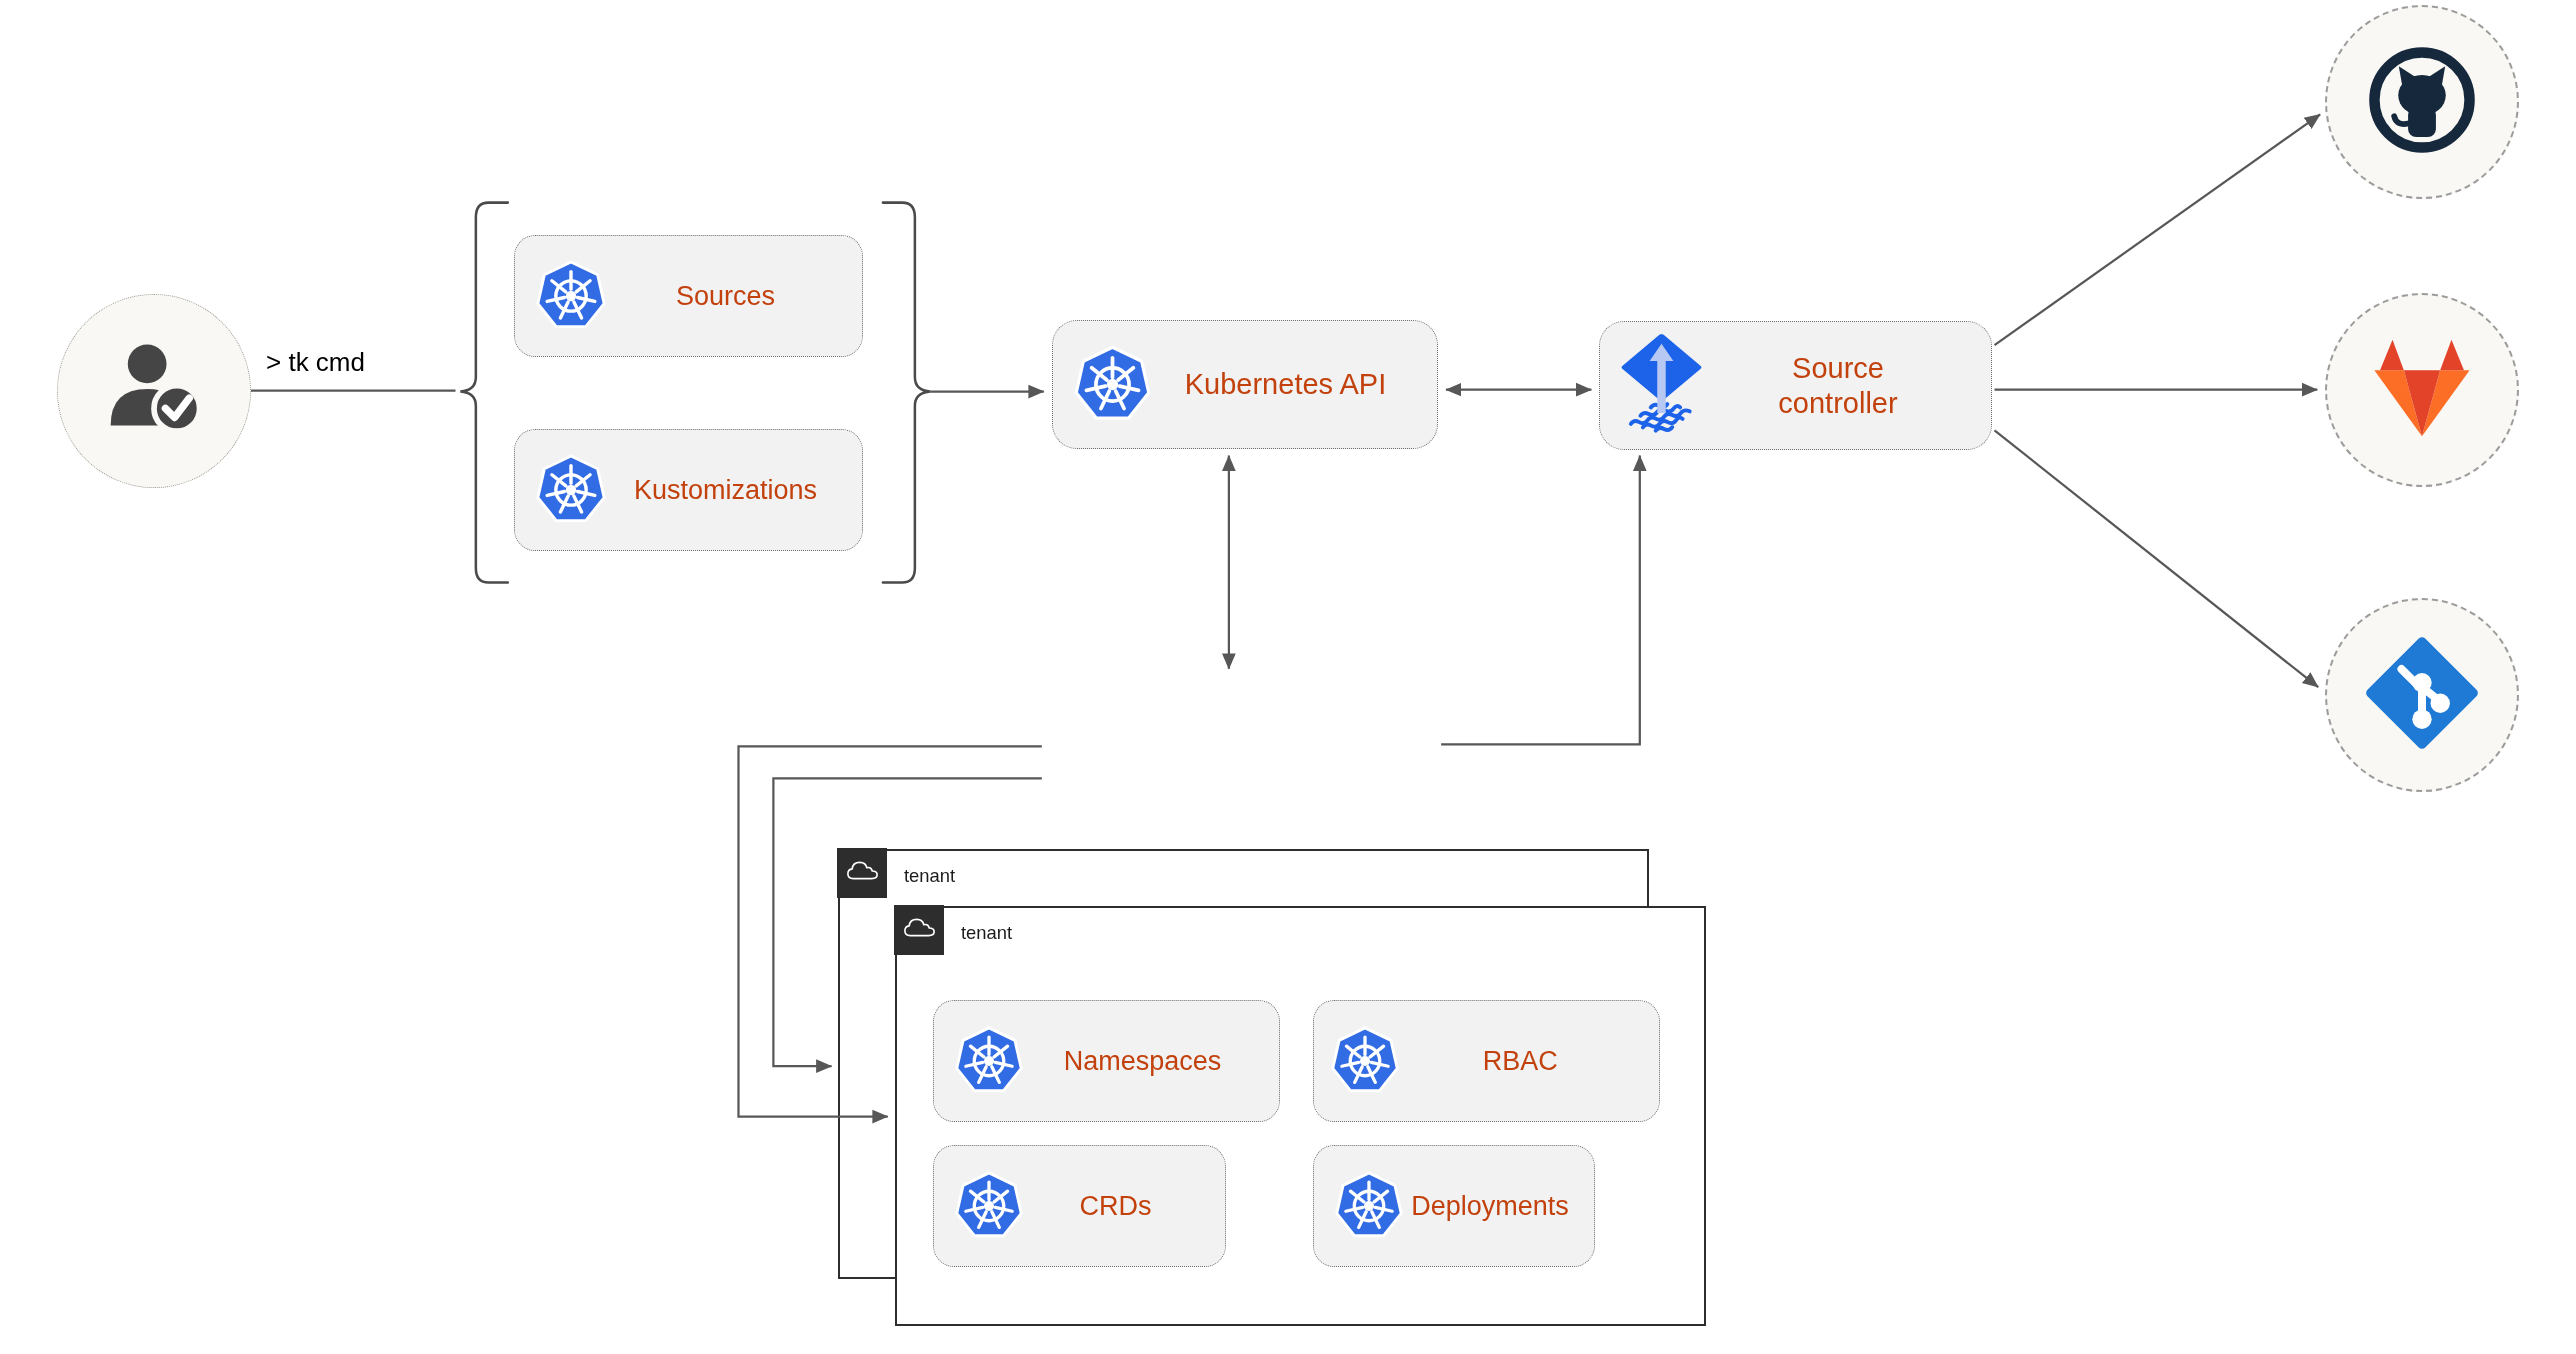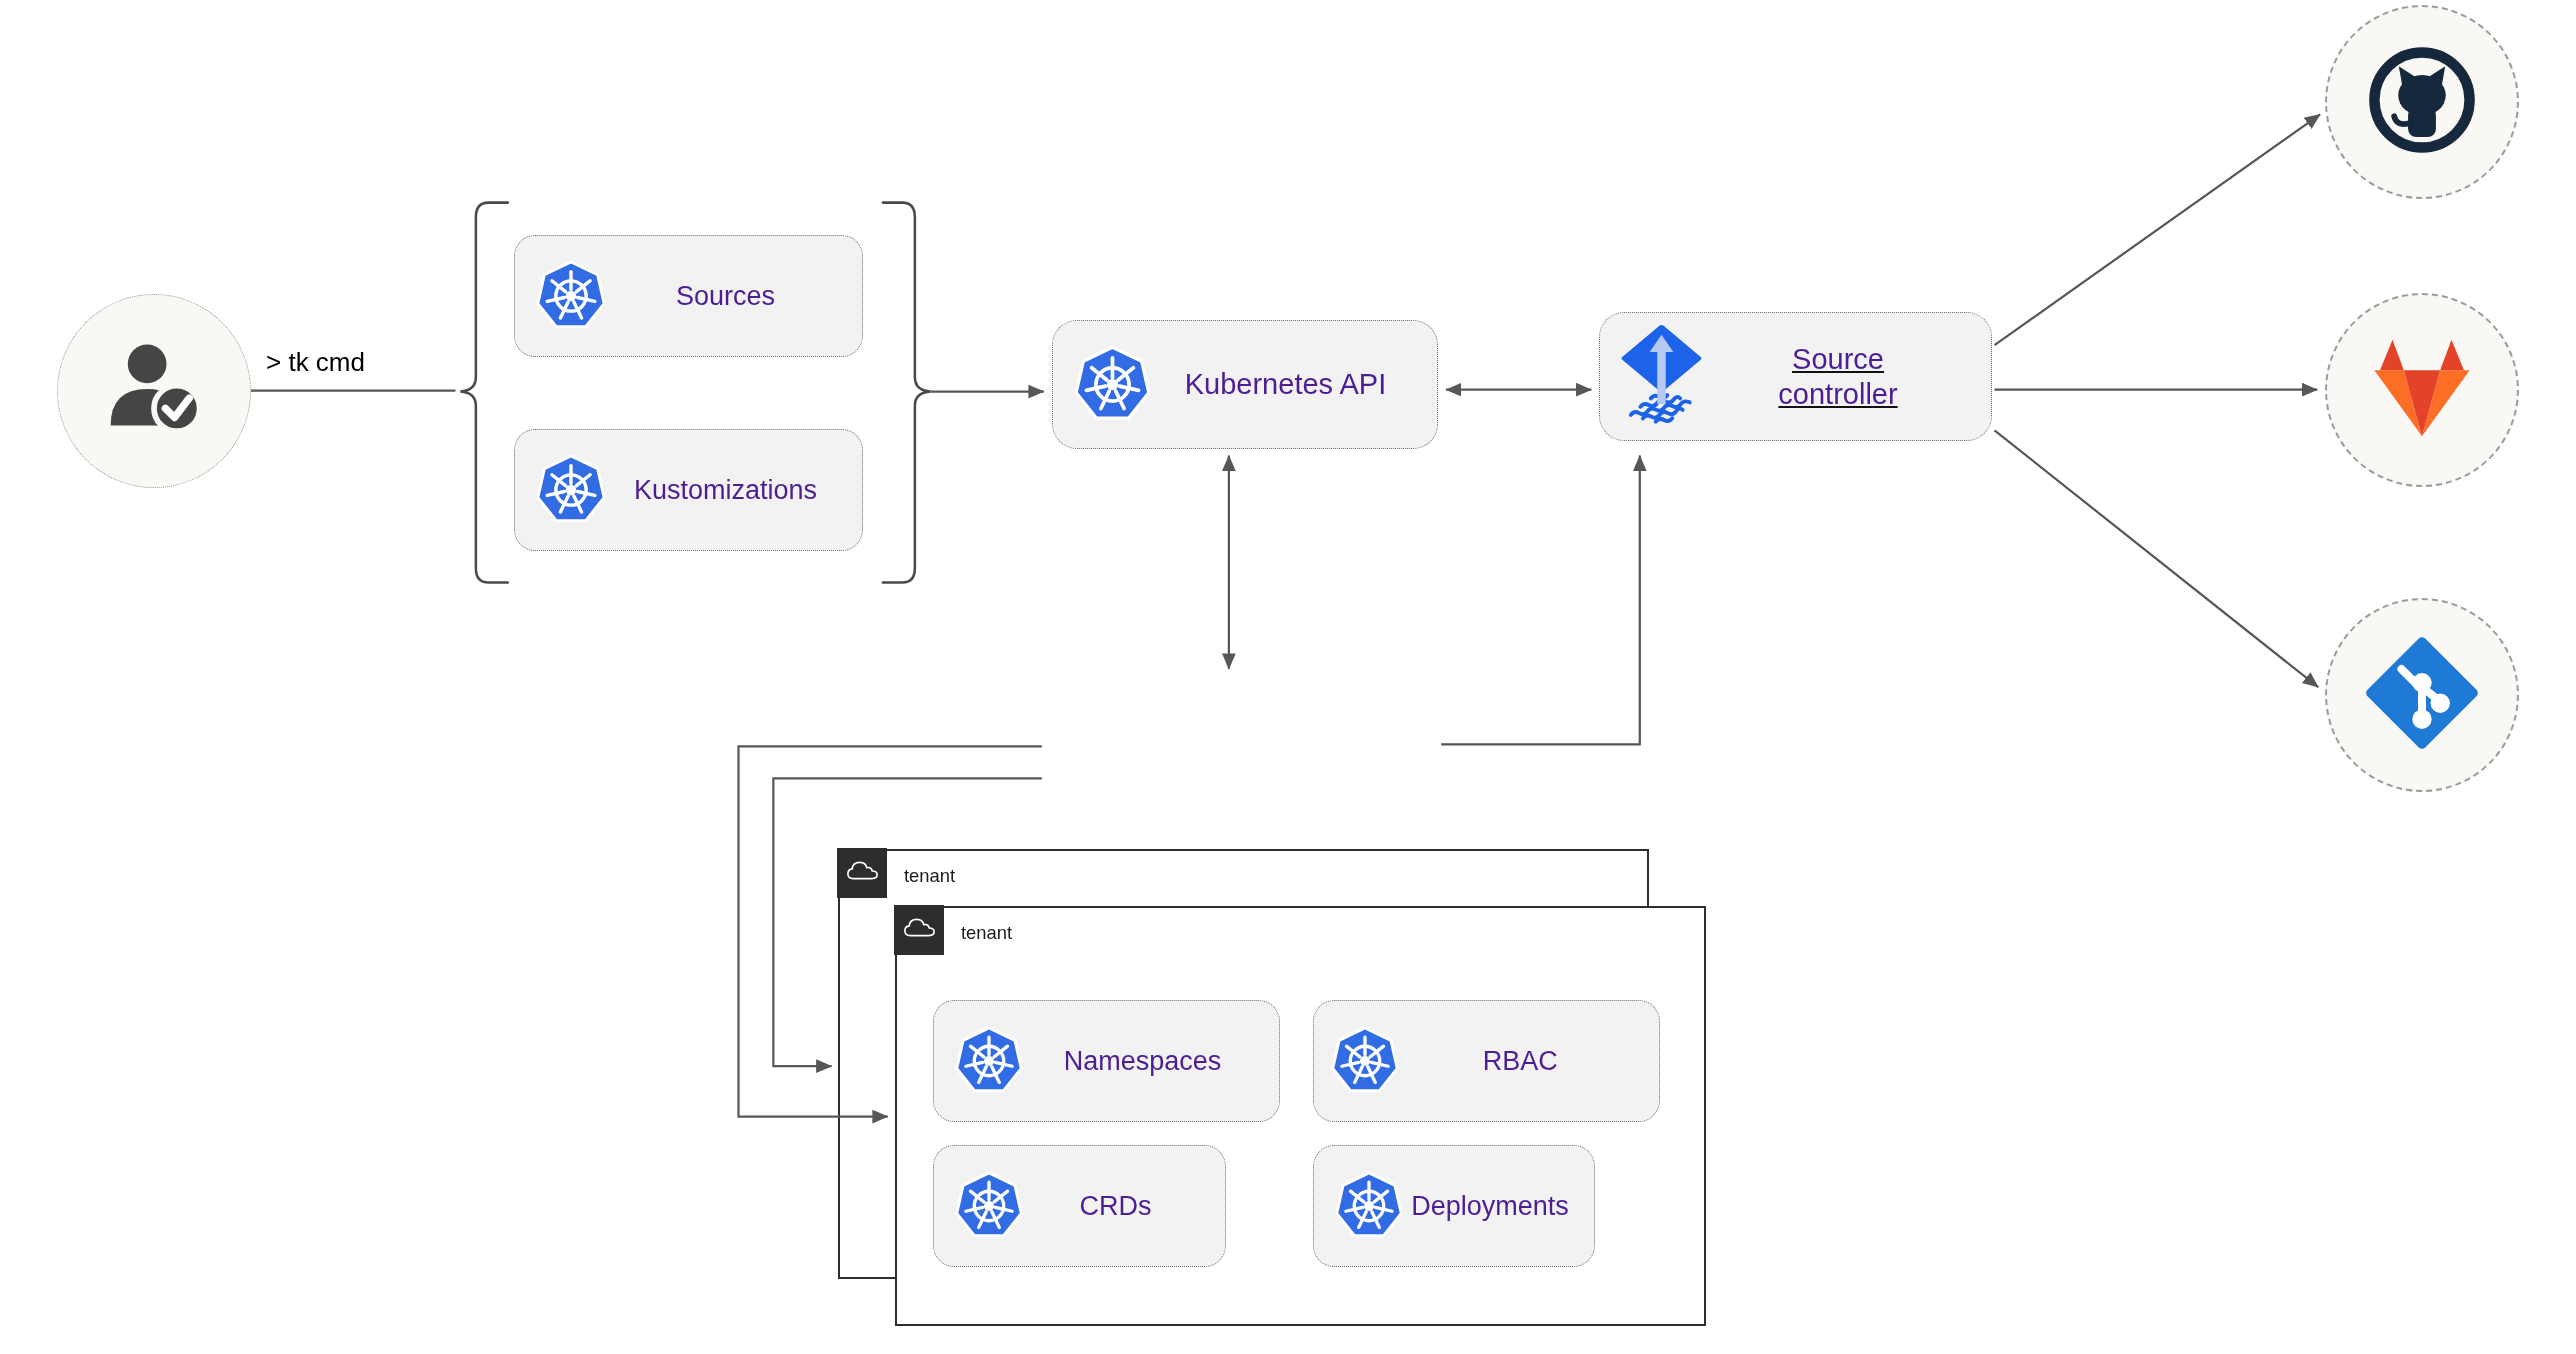--- a/index.html
+++ b/index.html
@@ -4,21 +4,21 @@
 <style>
   html,body{margin:0;padding:0;background:#fff;}
   .canvas{position:relative;width:2576px;height:1355px;background:#ffffff;overflow:hidden;
           font-family:"Liberation Sans","DejaVu Sans",sans-serif;color:#111;}
   
   svg.connectors{position:absolute;left:0;top:0;z-index:60;pointer-events:none;}
   
   .node{position:absolute;display:flex;align-items:center;box-sizing:border-box;
         background:#f2f2f2;border:1.9px dotted #6e6e6e;border-radius:21.3px;padding:0 19.4px;z-index:30;}
   .node .icon{flex:0 0 auto;display:flex;align-items:center;justify-content:center;}
-  .node .label{flex:1;text-align:center;font-size:27px;line-height:1.2;color:#4c1d95;}
+  .node .label{flex:1;text-align:center;font-size:27px;line-height:1.2;color:#c2410c;}
   .node.big .label{font-size:29px;}
   .node.big{border-radius:25px;}
   .node.ctrl .label{padding:0 5.8px;max-width:213px;margin:0 auto;}
   
   .circle{position:absolute;width:194px;height:194px;border-radius:50%;box-sizing:border-box;
           background:#faf8f4;border:2.9px dashed #9b9b9b;display:flex;align-items:center;justify-content:center;z-index:30;}
   .circle.dotted{border:1.9px dotted #979792;}
   
   .tenant{position:absolute;box-sizing:border-box;background:#ffffff;border:2.9px solid #2e2e2e;}
   .tenant .tab{position:absolute;left:-2.9px;top:-2.9px;width:50px;height:50px;background:#2d2d2d;
@@ -131,21 +131,21 @@
 
   <div class="node big" style="left:1052px;top:320px;width:386px;height:129px;">
     <span class="icon">
       <svg width="81" height="81" viewBox="0 0 84 84">
           <use href="#sym-k8s"></use>
         </svg>
     </span>
     <span class="label">Kubernetes API</span>
   </div>
 
-  <div class="node big ctrl" style="left:1599px;top:312px;width:393px;height:129px;text-decoration:underline;">
+  <div class="node big ctrl" style="left:1599px;top:321px;width:393px;height:129px;">
     <span class="icon">
       <svg width="85" height="104" viewBox="0 0 88 107">
           <use href="#sym-flux"></use>
         </svg>
     </span>
     <span class="label">Source controller</span>
   </div>
 
 
   <div class="tenant" style="left:838px;top:849px;width:811px;height:430px;z-index:10;">

